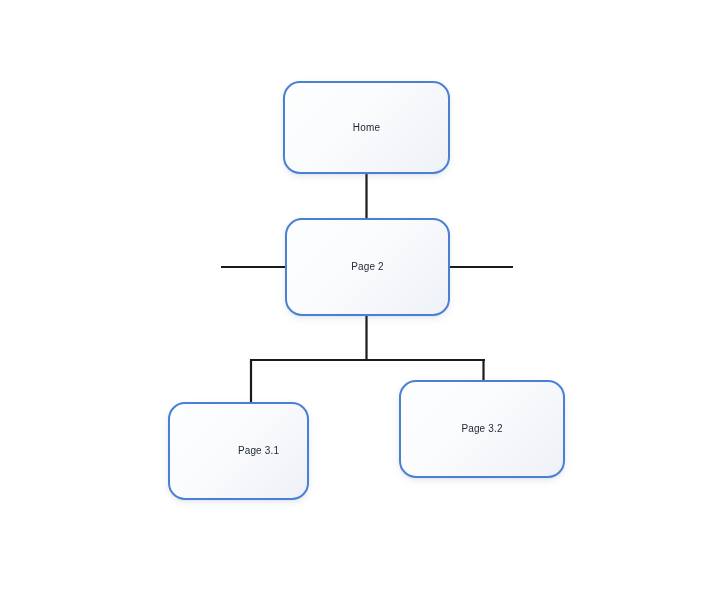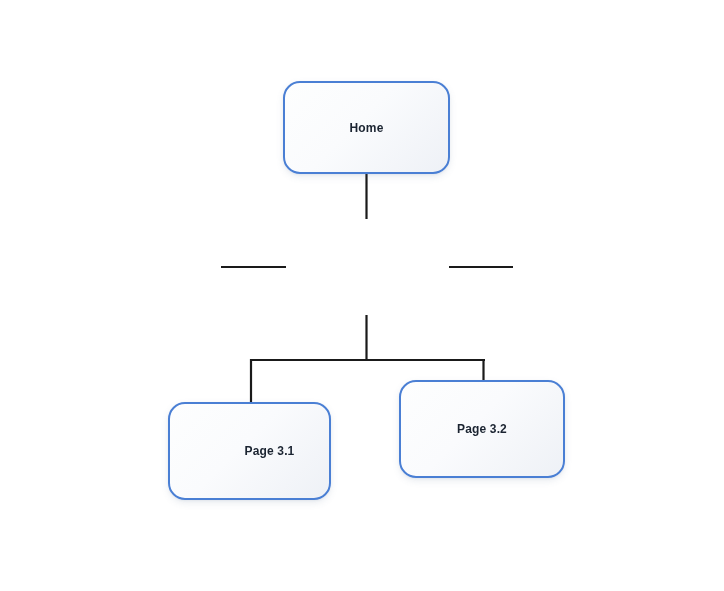--- a/index.html
+++ b/index.html
@@ -40,35 +40,35 @@
     border-radius: 17px;
     background: linear-gradient(135deg, #fdfefe 0%, #fafbfd 45%, #eef1f6 100%);
     box-shadow: 0 3px 7px rgba(90, 115, 150, 0.13),
                 0 1px 2px rgba(90, 115, 150, 0.08);
     display: flex;
     align-items: center;
     justify-content: center;
   }
 
   .node-label {
-    font-size: 12px;
-    font-weight: bold;
+    font-size: 10px;
+    font-weight: normal;
     color: #1b2431;
     letter-spacing: 0.15px;
     line-height: 1;
     user-select: none;
     white-space: nowrap;
   }
 
   
   #node-home      { left: 283px; top: 81px;  width: 167px; height: 93px; }
   #node-page1     { left: 57px;  top: 216px; width: 165px; height: 98px; }
   #node-page2     { left: 285px; top: 218px; width: 165px; height: 98px; }
   #node-page3     { left: 512px; top: 217px; width: 163px; height: 98px; }
-  #node-page31    { left: 168px; top: 402px; width: 163px; height: 98px; padding-left: 40px; }
+  #node-page31    { left: 168px; top: 402px; width: 141px; height: 98px; padding-left: 40px; }
   #node-page32    { left: 399px; top: 380px; width: 166px; height: 98px; }
 </style>
 </head>
 <body>
 
 <div id="diagram-canvas">
 
   <svg id="connector-layer" viewBox="0 0 724 591" width="724" height="591" xmlns="http://www.w3.org/2000/svg">
 
     <line x1="366.5" y1="173" x2="366.5" y2="219" stroke="#1a1a1a" stroke-width="2.2"></line>
@@ -81,20 +81,23 @@
     <line x1="250" y1="360" x2="485" y2="360" stroke="#1a1a1a" stroke-width="2.2"></line>
     <line x1="251" y1="359" x2="251" y2="403" stroke="#1a1a1a" stroke-width="2.2"></line>
     <line x1="483.5" y1="359" x2="483.5" y2="403" stroke="#1a1a1a" stroke-width="2.2"></line>
   </svg>
 
   <div class="node" id="node-home">
     <span class="node-label">Home</span>
   </div>
 
 
+  <div class="node" id="node-page2">
+    <span class="node-label">Page 2</span>
+  </div>
 
 
   <div class="node" id="node-page31">
     <span class="node-label">Page 3.1</span>
   </div>
 
   <div class="node" id="node-page32">
     <span class="node-label">Page 3.2</span>
   </div>
 

